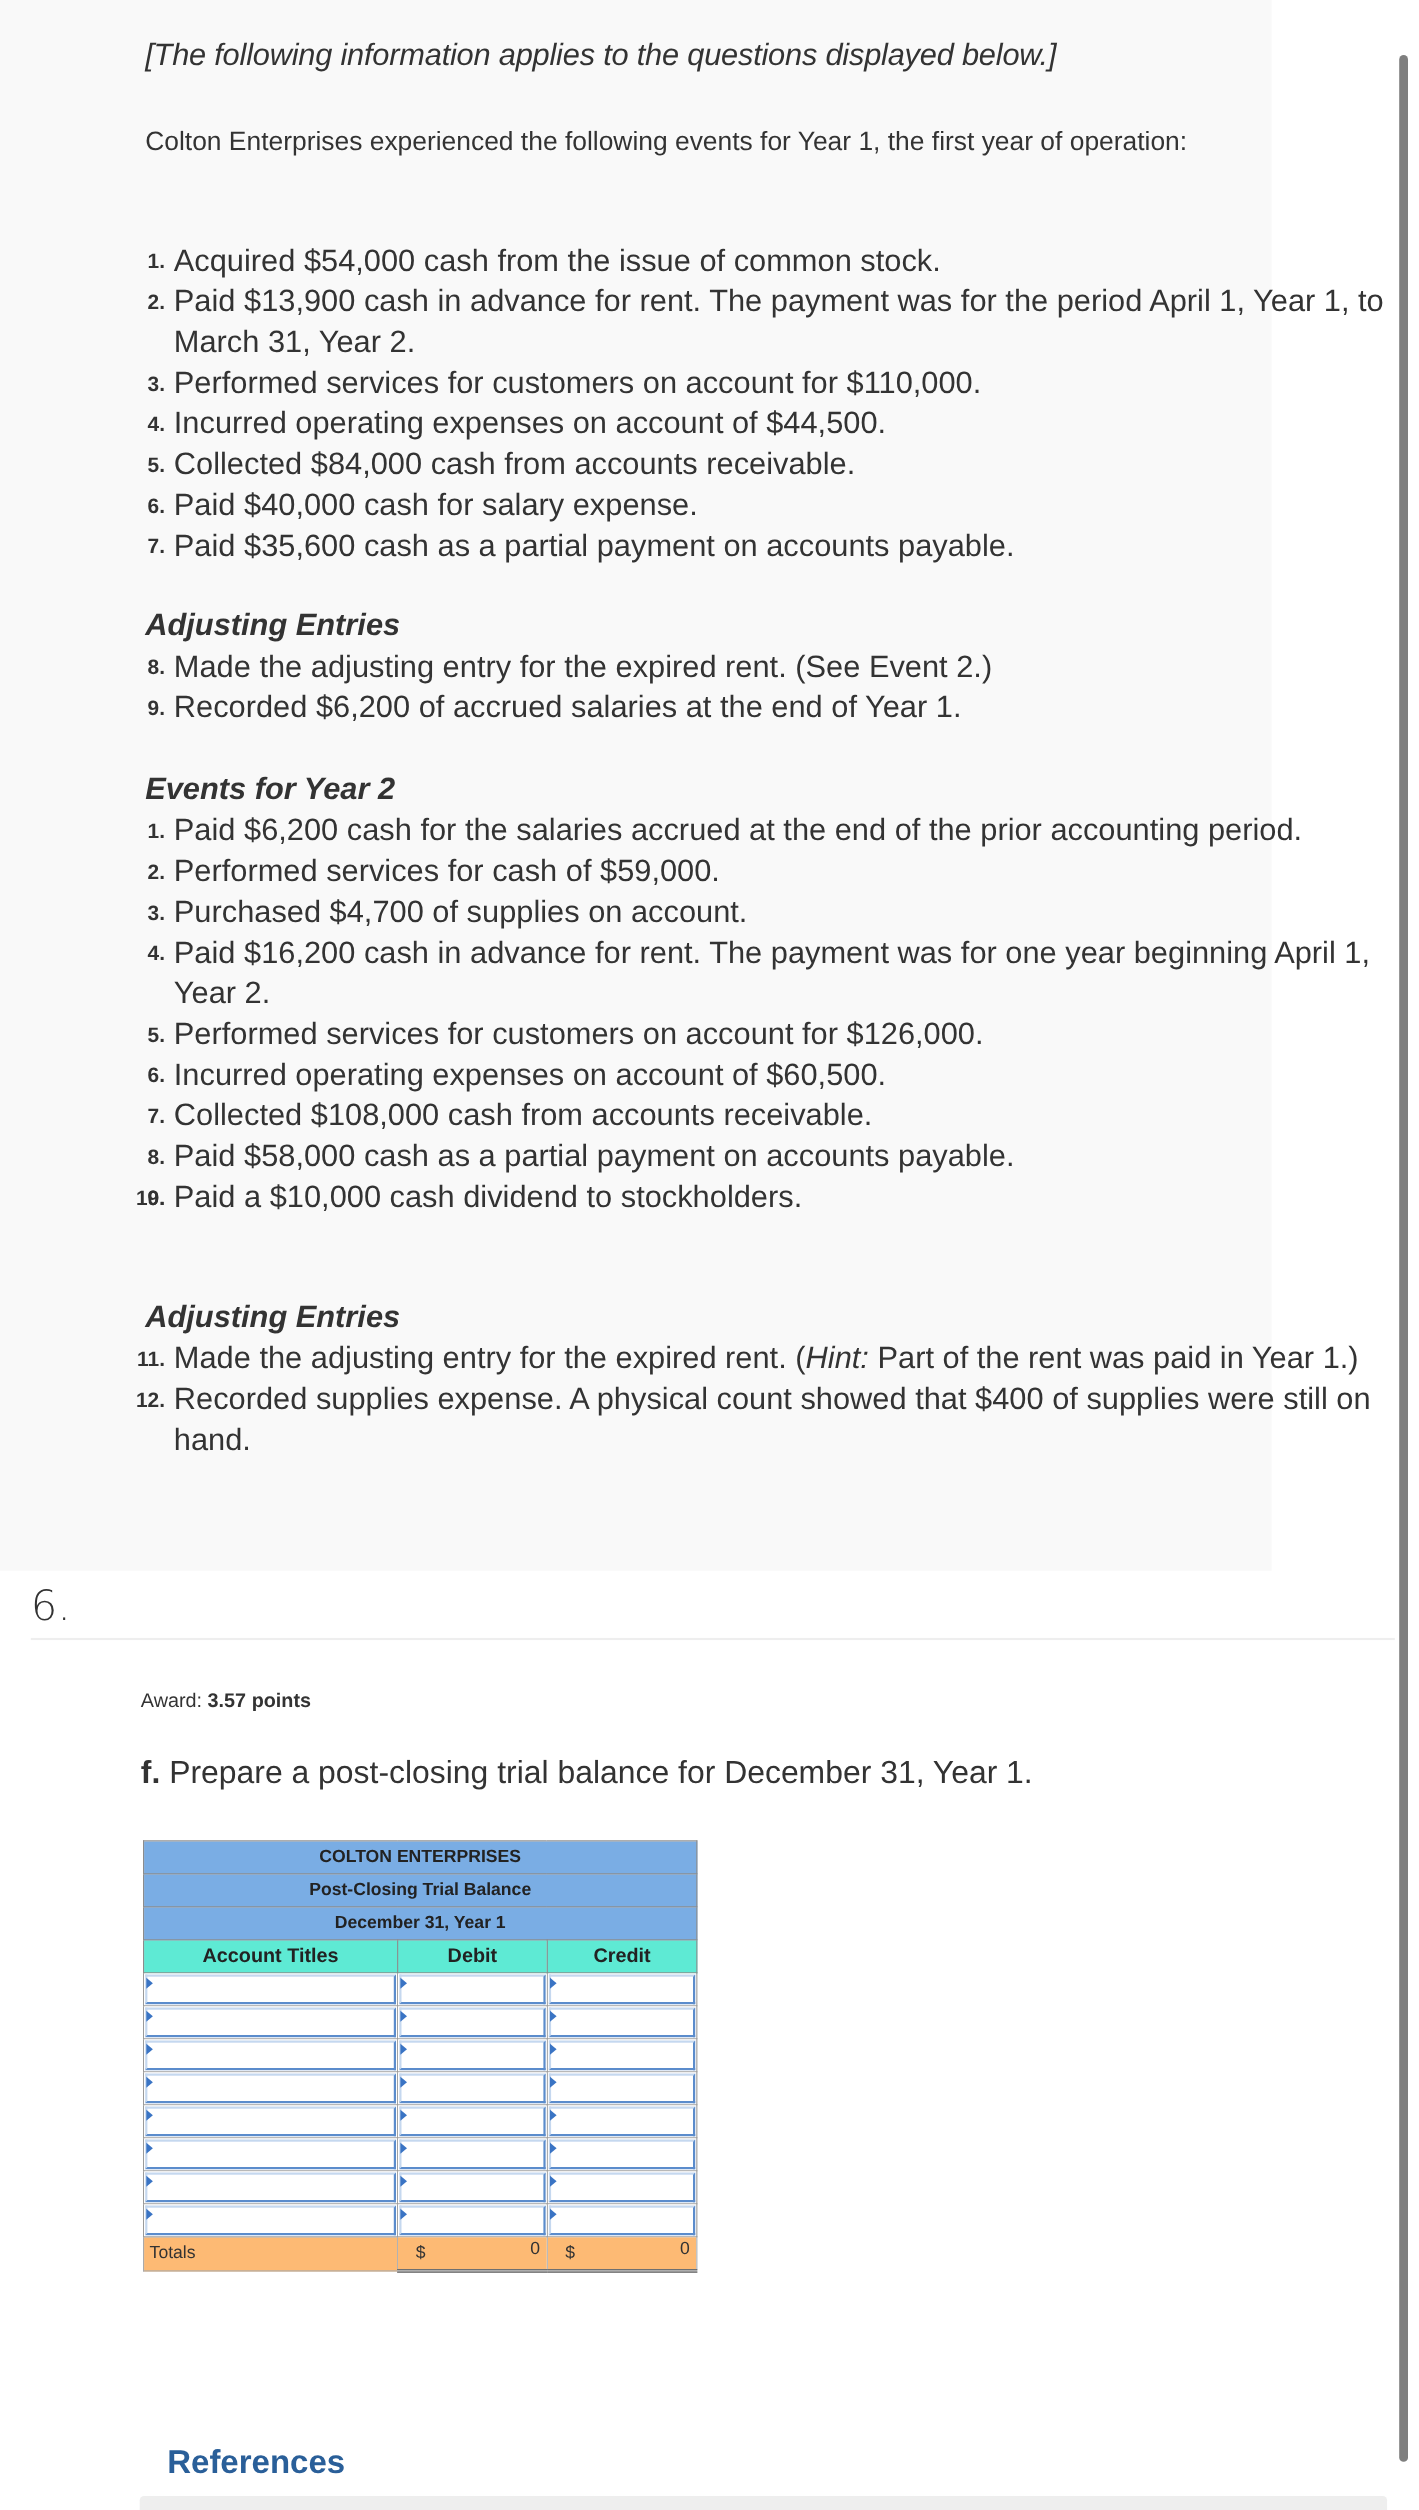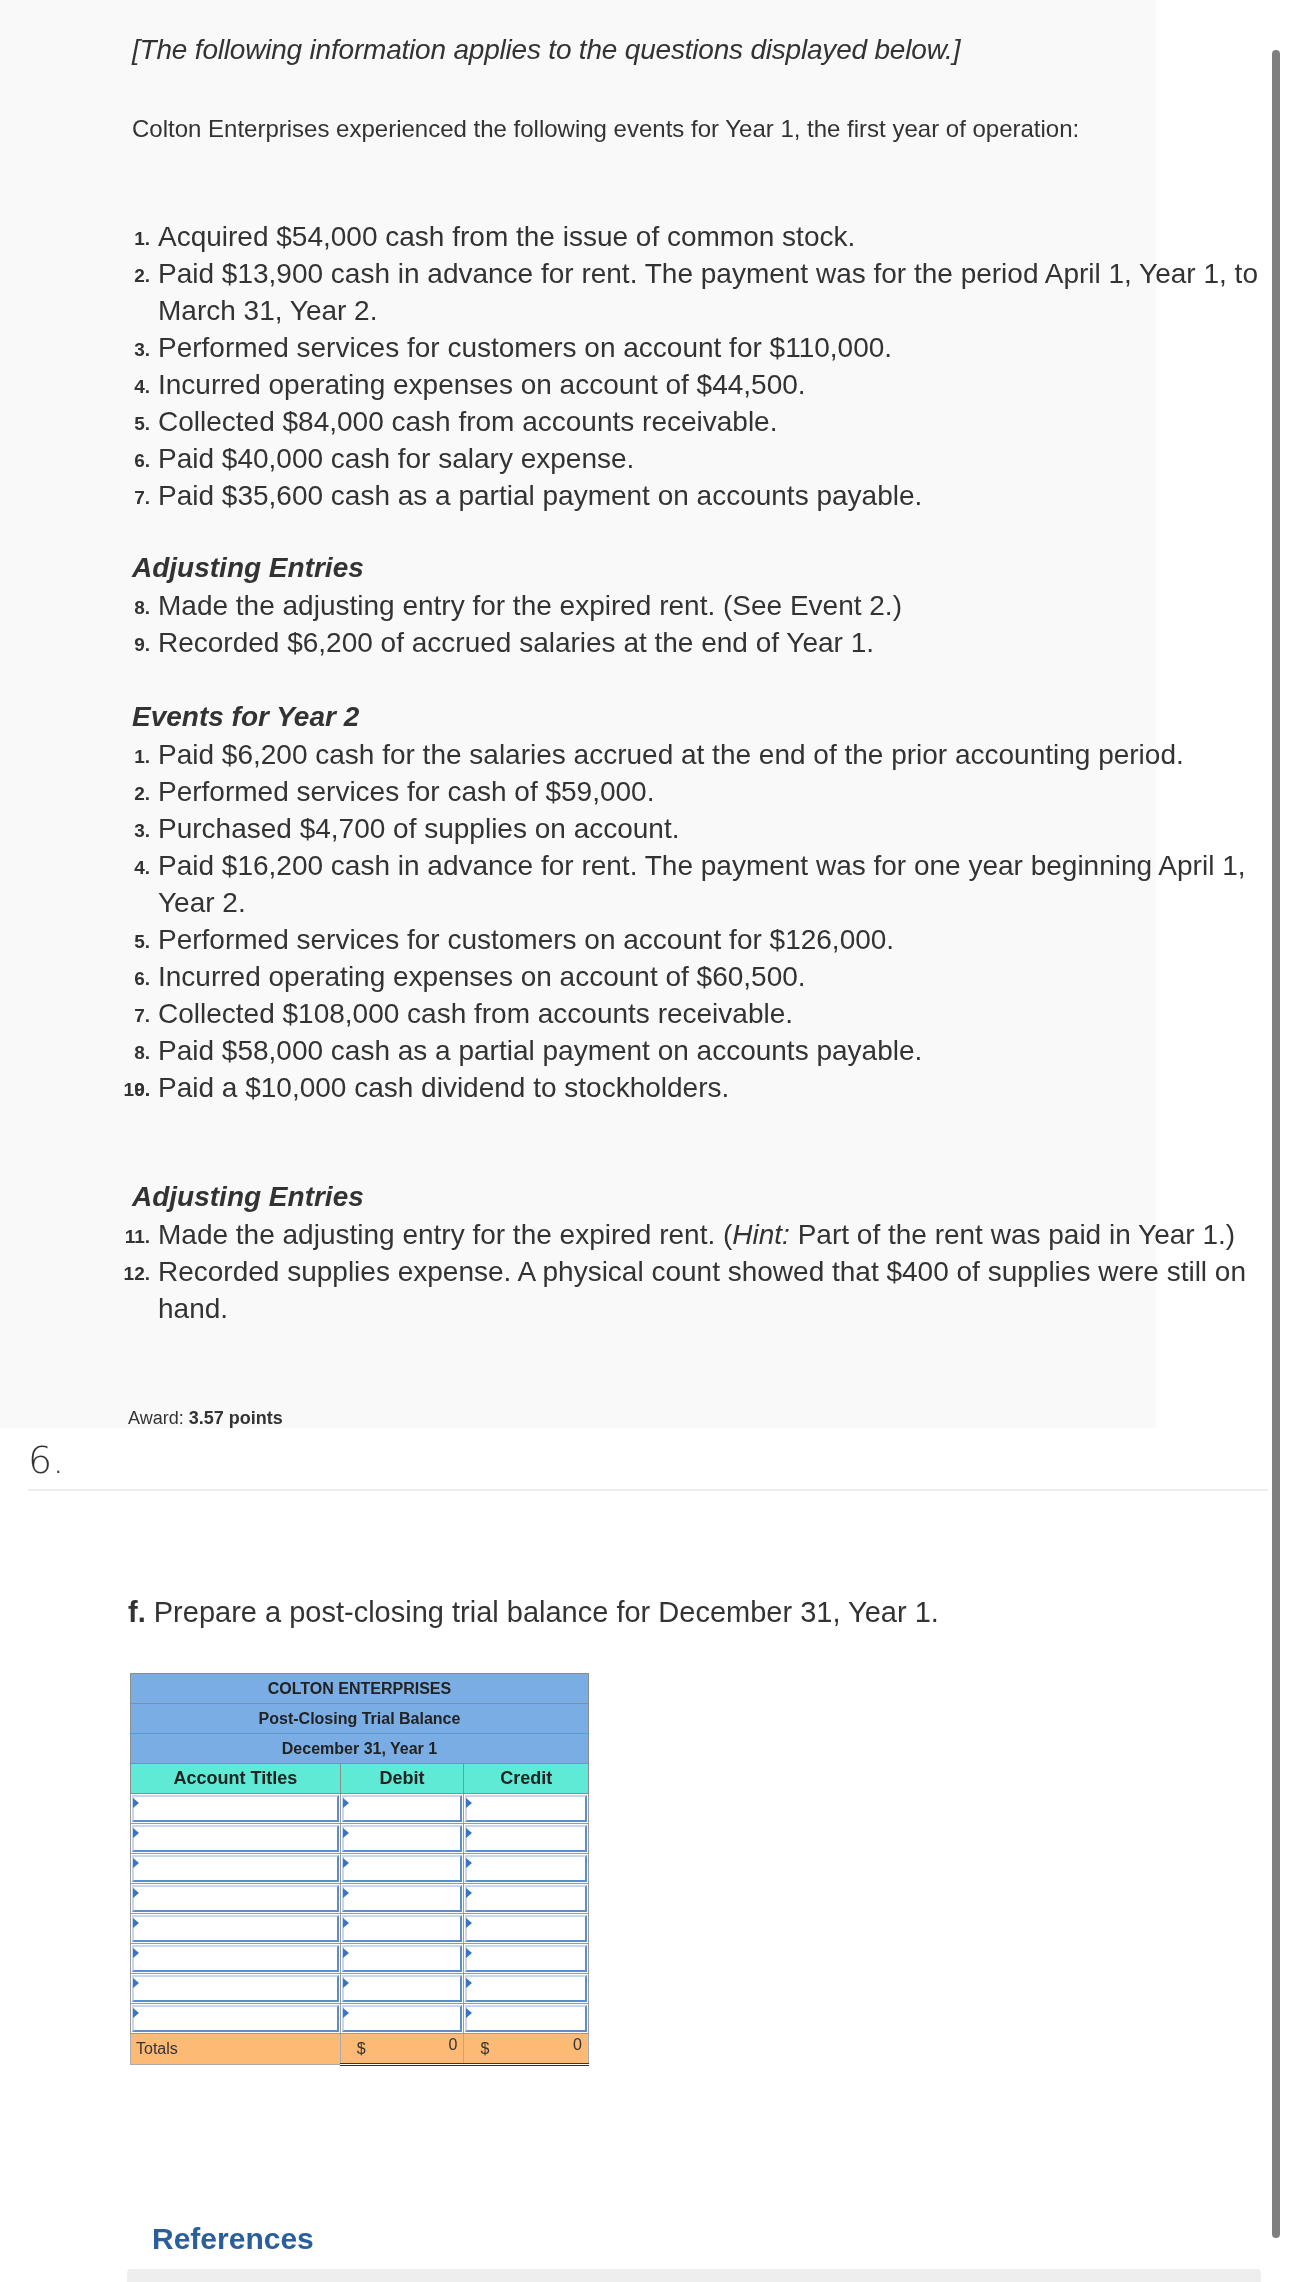--- a/index.html
+++ b/index.html
@@ -32,33 +32,33 @@
   .section-heading {
     position: absolute; left: 132px; font-size: 28px; font-weight: bold; color: #333; font-style: italic;
   }
   .hint { font-style: italic; }
 
   .q-number {
     position: absolute; left: 28px; top: 1438px; font-size: 38px; color: #333;
     font-family: "DejaVu Sans", sans-serif; font-weight: 300;
   }
   .award {
-    position: absolute; left: 128px; top: 1408px; font-size: 18px; color: #333;
+    position: absolute; left: 128px; top: 1536px; font-size: 18px; color: #333;
   }
   .award b { font-weight: bold; }
   .q-divider {
     position: absolute; left: 28px; top: 1489px; width: 1240px; height: 2px; background: #eeeeee;
   }
   .prompt {
     position: absolute; left: 128px; top: 1596px; font-size: 29px; color: #333;
   }
   .prompt b { font-weight: bold; }
 
   .tb {
-    position: absolute; left: 130px; top: 1673px; width: 459px;
+    position: absolute; left: 130px; top: 1673px; width: 504px;
     border-collapse: collapse; font-family: "Liberation Sans", sans-serif; padding-left: 48px;
   }
   .tb td { padding: 0; }
   .tb .hdr td {
     background: #7aade4; border: 1px solid #8c8c8c; text-align: center;
     font-weight: bold; font-size: 16px; color: #222; height: 29px;
   }
   .tb .colhdr td {
     background: #5eead4; border: 1px solid #8c8c8c; text-align: center;
     font-weight: bold; font-size: 18px; color: #222; height: 29px;

